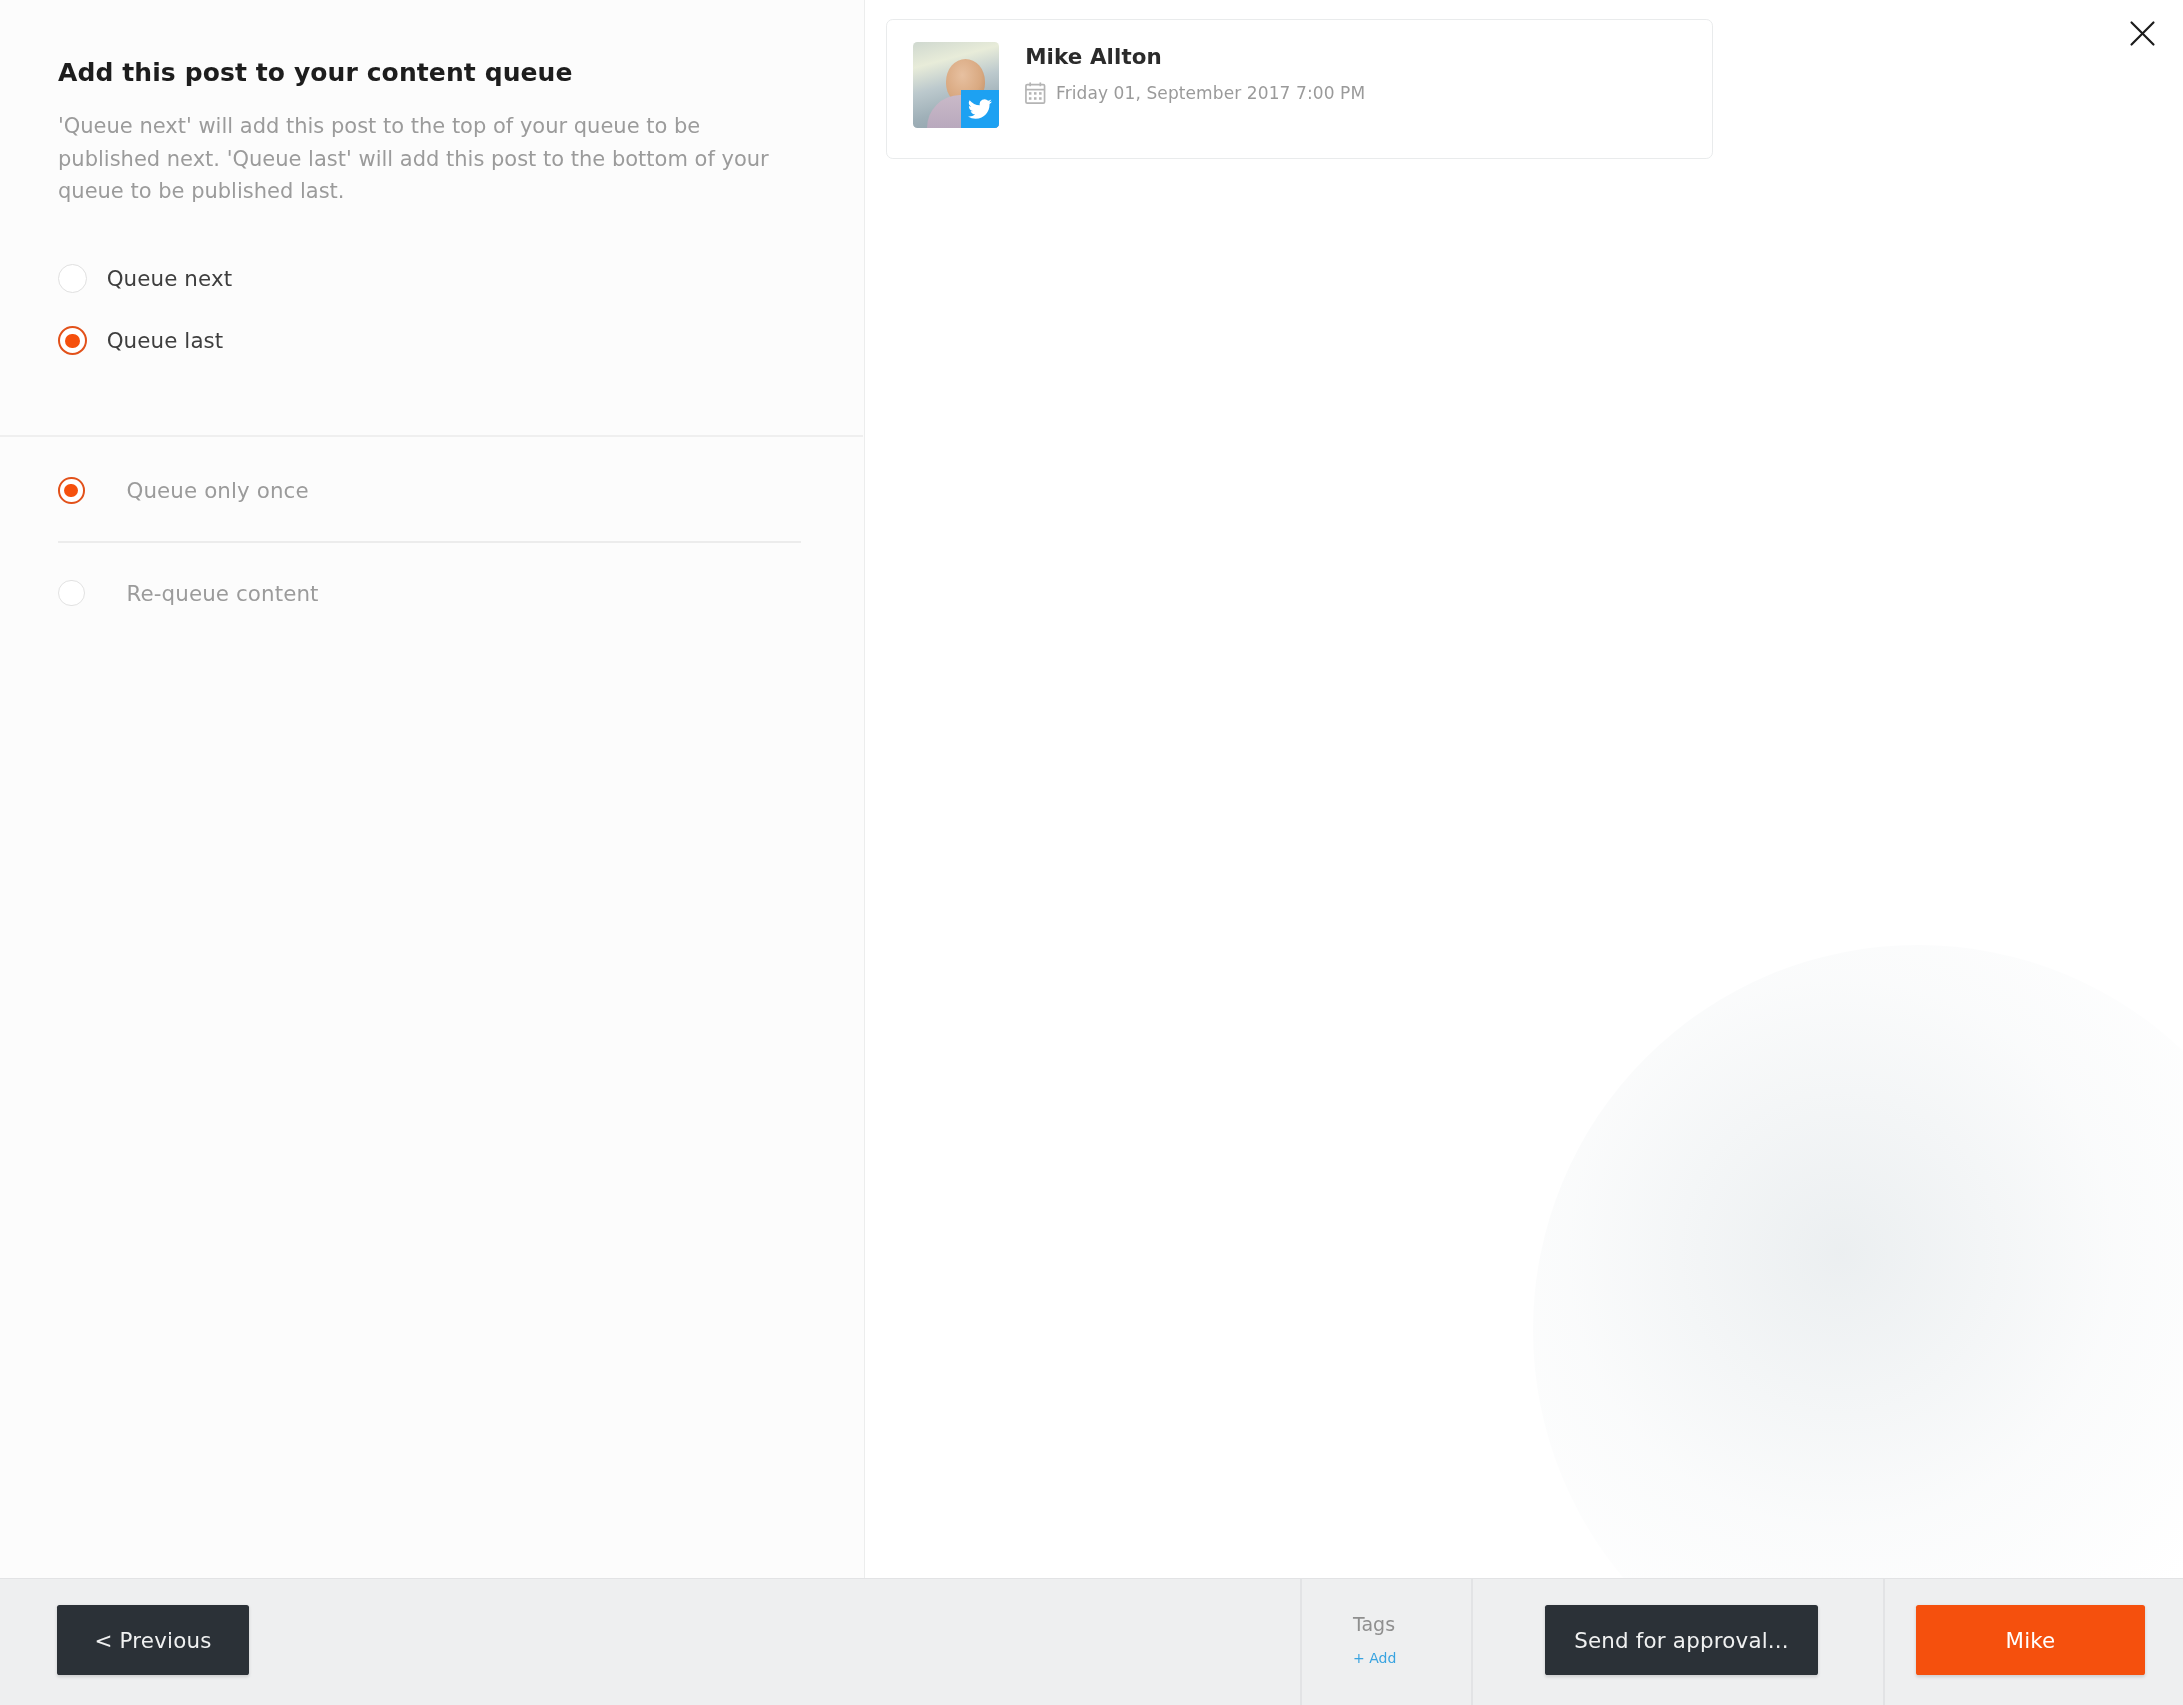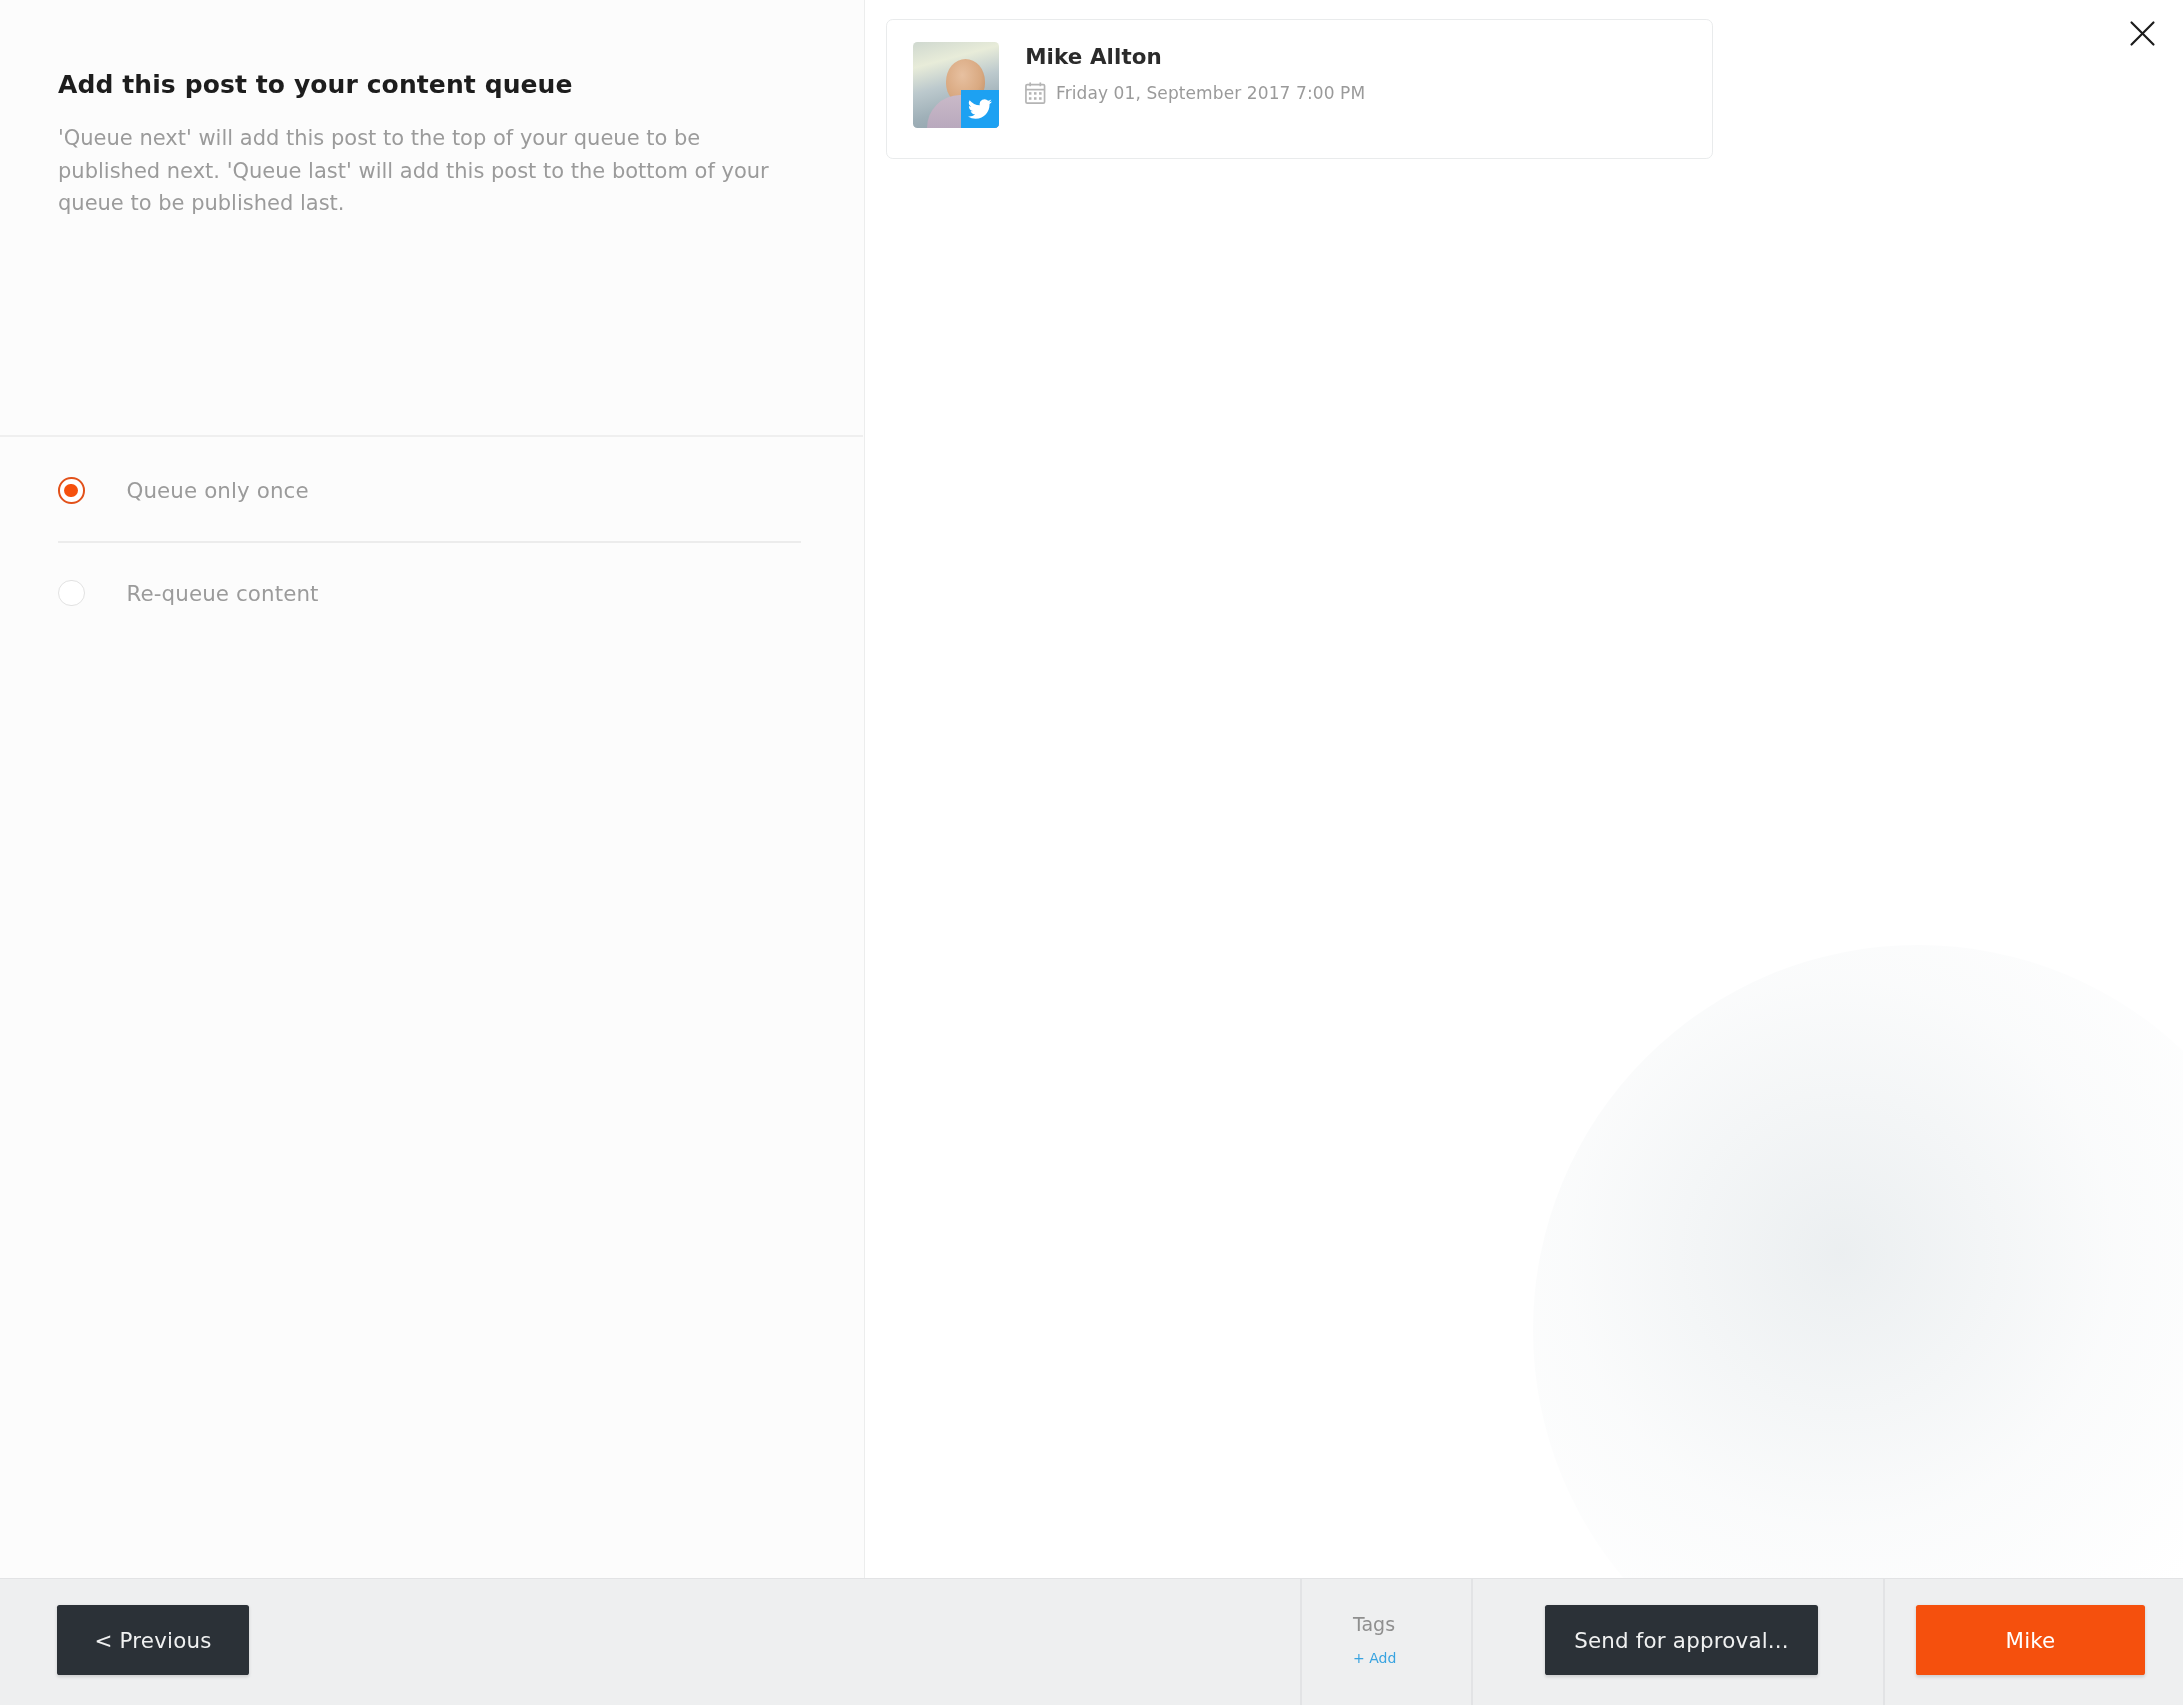--- a/index.html
+++ b/index.html
@@ -51,21 +51,21 @@
   }
 
   .lp-head {
     padding: 53px 58px 0 58px;
   }
   .lp-title {
     font-size: 25px;
     font-weight: 600;
     color: #1d1d1d;
     letter-spacing: 0.1px;
-    margin: 16px 0 22px 0;
+    margin: 4px 0 22px 0;
     line-height: 1.25;
   }
   .lp-desc {
     font-size: 21px;
     color: #9b9b9b;
     line-height: 1.55;
     margin: 0;
     max-width: 723px;
   }
 
@@ -359,20 +359,33 @@
     </svg>
   </div>
 
   <div id="left-panel">
 
     <div class="lp-head">
       <h1 class="lp-title">Add this post to your content queue</h1>
       <p class="lp-desc">'Queue next' will add this post to the top of your queue to be published next. 'Queue last' will add this post to the bottom of your queue to be published last.</p>
     </div>
 
+    <div class="radio-group-1">
+
+      <div class="radio-row dark">
+        <span class="radio"></span>
+        <span class="radio-label">Queue next</span>
+      </div>
+
+      <div class="radio-row dark">
+        <span class="radio sel"></span>
+        <span class="radio-label">Queue last</span>
+      </div>
+
+    </div>
 
     <div class="lp-divider" style="top:435px"></div>
 
     <div class="radio-group-2">
 
       <div class="radio-row-2">
         <span class="radio-sm sel"></span>
         <span class="radio-sm-label">Queue only once</span>
       </div>
 

